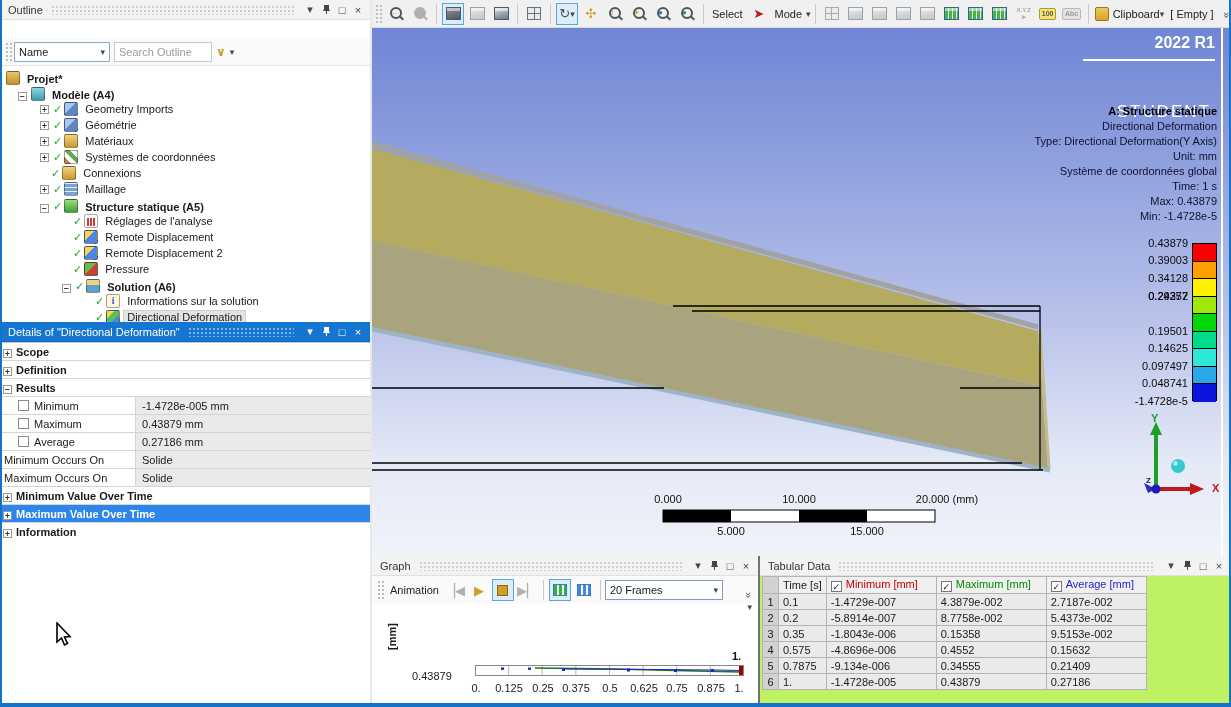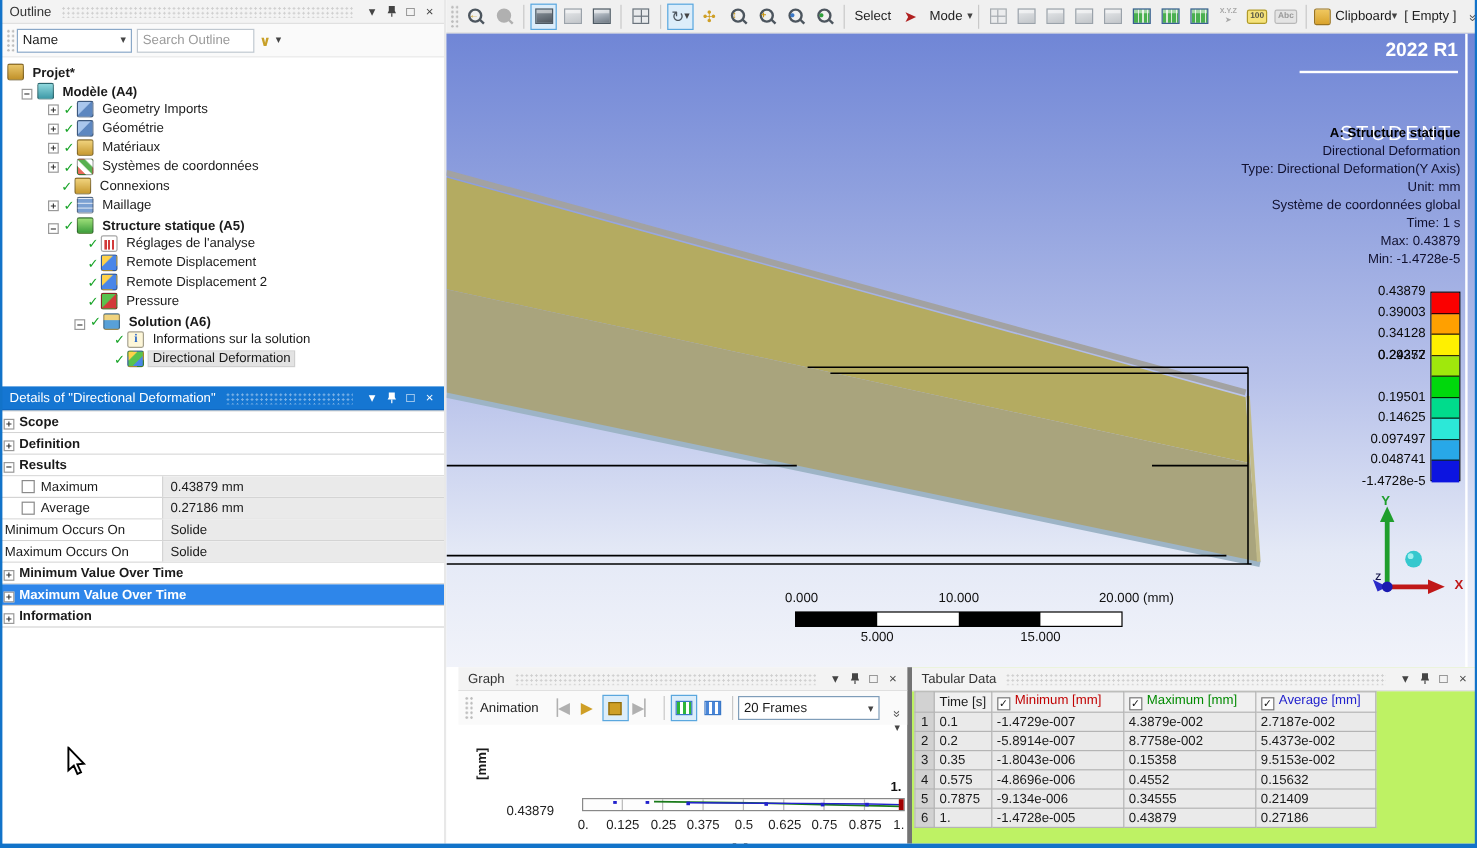--- a/index.html
+++ b/index.html
@@ -23,21 +23,21 @@
   .phdr-blue .hdr-fill { background-image:radial-gradient(rgba(255,255,255,.45) 1px, transparent 1.1px); }
 
   .grip { width:7px; align-self:stretch; margin:4px 2px 4px 1px; background-image:radial-gradient(#bdbdbd 1px, transparent 1.2px); background-size:4px 4px; }
   .vsep { width:1px; height:20px; background:#c9c9c9; margin:0 4px; }
   .caret { font-size:9px; color:#444; }
 
   
   #left { position:absolute; left:0; top:0; width:370px; height:703px; background:#fff; }
   #left-split { position:absolute; left:370px; top:0; width:2px; height:703px; background:#e8e8e8; }
 
-  #outline-toolbar { height:28px; display:flex; align-items:center; background:#fafafa; padding:0 4px; border-bottom:1px solid #e4e4e4; }
+  #outline-toolbar { height:28px; display:flex; align-items:center; background:#fafafa; padding:0 4px; border-bottom:1px solid #e4e4e4;margin-top:18px; }
   .combo { height:20px; background:#fff; border:1px solid #8aa8c8; display:flex; align-items:center; padding:0 4px; }
   #name-combo { width:96px; justify-content:space-between; margin-right:4px; }
   #search-input { width:98px; height:20px; border:1px solid #c0c8d0; padding:0 4px; font:11px "Liberation Sans",sans-serif; color:#333; }
   #search-input::placeholder { color:#9a9a9a; }
   .gold-chev { color:#c8a028; font-size:12px; font-weight:bold; margin:0 4px; }
 
   
   #tree { padding-top:3px; background:#fff; }
   .trow { display:flex; align-items:center; height:16px; white-space:nowrap; }
   .trow.bold { font-weight:bold;align-items:flex-end; }
@@ -124,21 +124,21 @@
   #annot .a0 { font-weight:bold; color:#000; }
   #legend-labels div { position:absolute; right:43px; width:80px; text-align:right; color:#0a0a0a; }
   #legend-bar { position:absolute; left:820px; top:215px; width:25px; height:158px; border:1px solid #000; z-index:2; }
   #legend-bar div { width:100%; height:17.55px; border-bottom:1px solid #000; }
   #legend-bar div:last-child { border-bottom:none; }
   .scale-lab { position:absolute; transform:translateX(-50%); color:#111; }
   .triad-lab { position:absolute; font-weight:bold; z-index:2; }
 
   
   #bottom { position:absolute; left:0; top:556px; width:859px; height:147px; display:flex; }
-  #graph-panel { width:388px; height:147px; background:#fff; border-right:4px solid #737373; position:relative;padding-left:10px; }
+  #graph-panel { width:388px; height:147px; background:#fff; border-right:2px solid #737373; position:relative; }
   #graph-toolbar { height:28px; display:flex; align-items:center; padding:0 4px; background:#fafafa; }
   #frames-combo { width:118px; height:20px; justify-content:space-between; border:1px solid #7f9db9; }
   #graph-chart { position:relative; height:99px; }
   .gx { position:absolute; transform:translateX(-50%); color:#222; }
   #ylab { position:absolute; left:14px; top:46px; font-weight:bold; transform:rotate(-90deg); transform-origin:left top; }
   #yval { position:absolute; left:40px; top:66px; color:#222; }
   #gmax { position:absolute; left:360px; top:46px; font-weight:bold; color:#111; }
   #xunit { position:absolute; left:228px; top:98px; font-weight:bold; color:#111; }
   #graph-overflow { position:absolute; right:6px; top:32px; color:#555; }
 
@@ -296,20 +296,27 @@
           <span class="dexp">+</span>
           <span>Scope</span>
         </div>
         <div class="drow dcat">
           <span class="dexp">+</span>
           <span>Definition</span>
         </div>
         <div class="drow dcat">
           <span class="dexp">−</span>
           <span>Results</span>
+        </div>
+        <div class="drow">
+          <span class="dlabel2">
+              <span class="cbox"></span>
+              <span>Minimum</span>
+            </span>
+          <span class="dval">-1.4728e-005 mm</span>
         </div>
         <div class="drow">
           <span class="dlabel2">
               <span class="cbox"></span>
               <span>Maximum</span>
             </span>
           <span class="dval">0.43879 mm</span>
         </div>
         <div class="drow">
           <span class="dlabel2">

